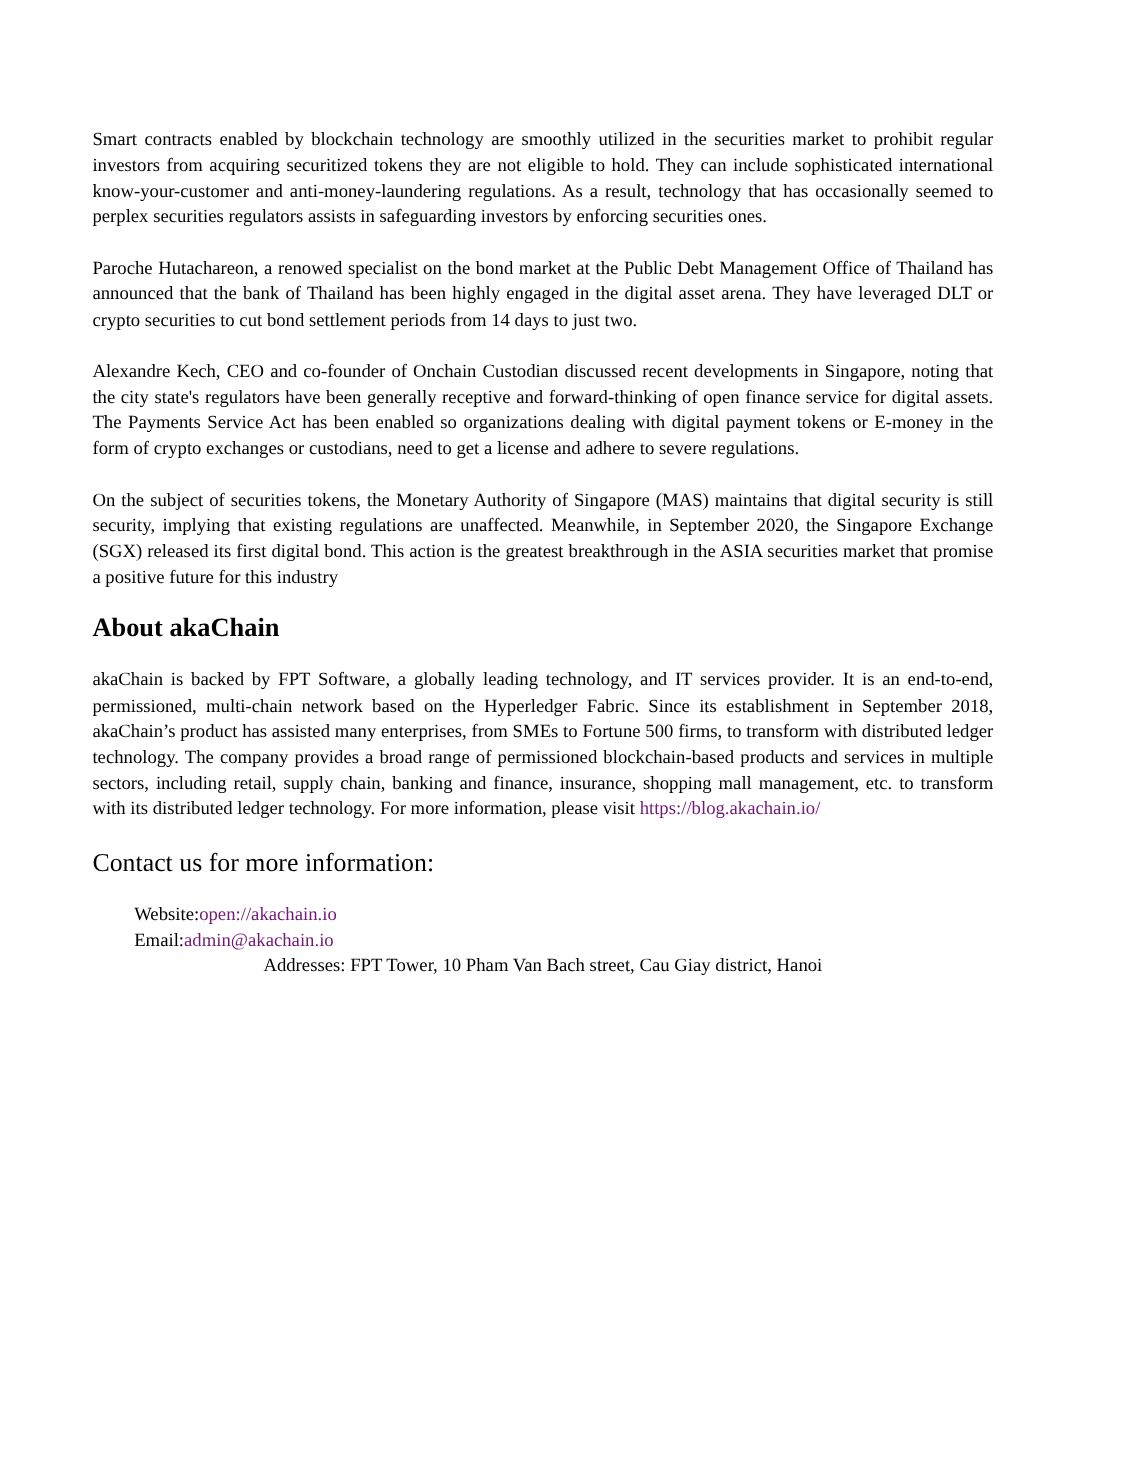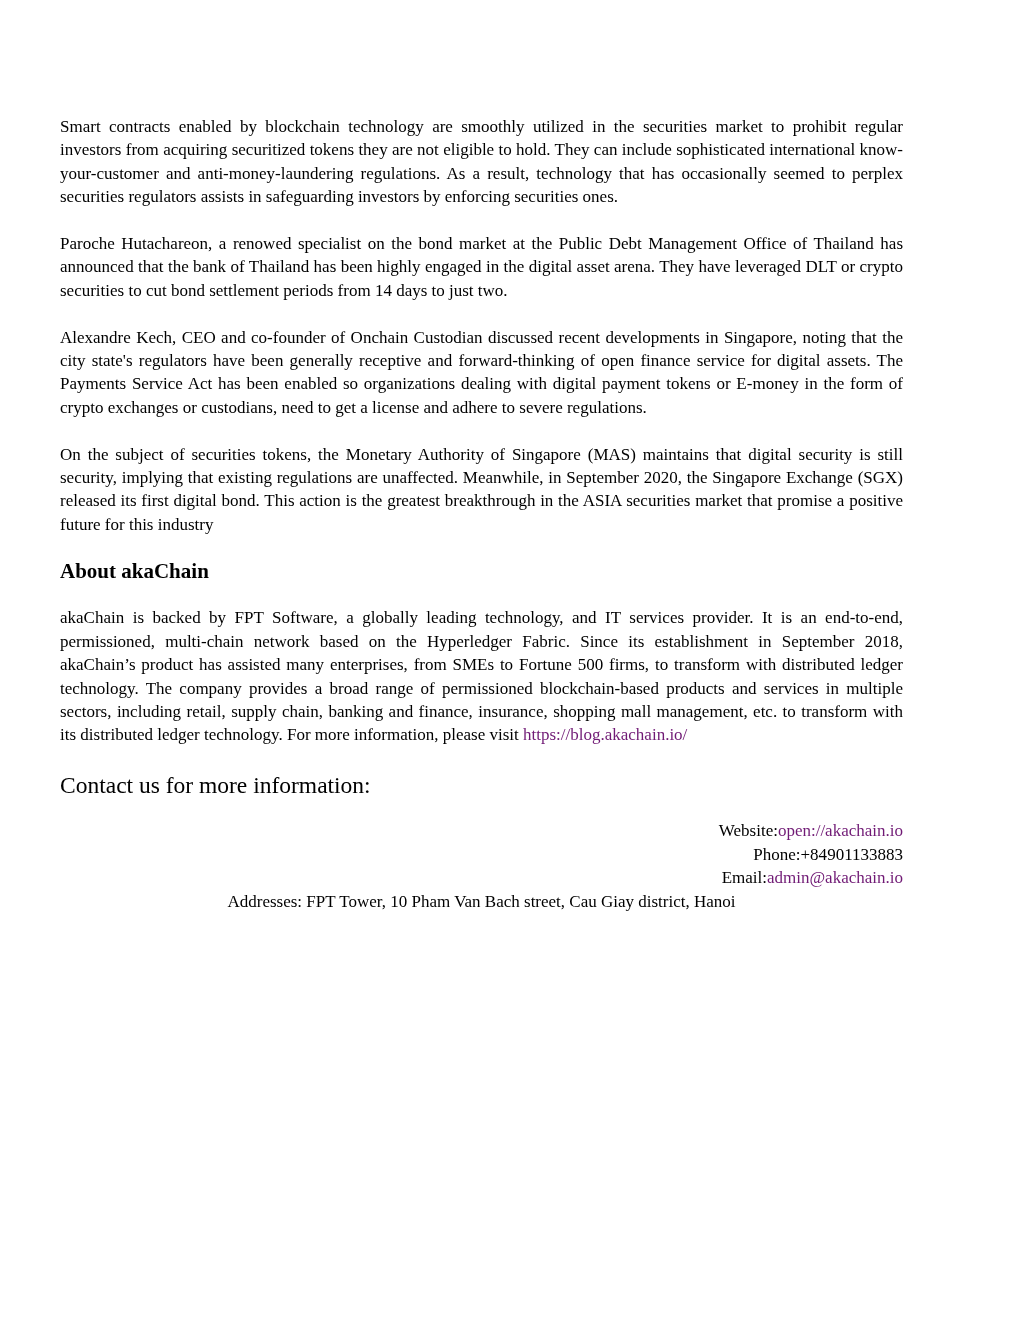--- a/index.html
+++ b/index.html
@@ -5,47 +5,47 @@
   html, body {
     margin: 0;
     padding: 0;
     background: #ffffff;
   }
   .page {
     position: relative;
     width: 1024px;
     height: 1325px;
     box-sizing: border-box;
-    padding: 115px 121px 0 60px;
+    padding: 115px 121px 0 84px;
     background: #ffffff;
     color: #000000;
     font-family: "Liberation Serif", "DejaVu Serif", serif;
     font-size: 17px;
     line-height: 23.4px;
     overflow: hidden;
   }
   .para {
     margin: 0 0 23.4px 0;
     text-align: justify;
   }
   .h-body {
-    font-size: 21px;
+    font-size: 24px;
     font-weight: bold;
     margin: 0 0 23.4px 0;
     line-height: 23.4px;
   }
   .h-contact {
     font-size: 23.5px;
     font-weight: normal;
     margin: 0 0 19px 0;
     line-height: 30px;
   }
   .contact-row {
     display: flex;
-    justify-content: flex-end;
+    justify-content: flex-start;
     align-items: baseline;
     line-height: 23.4px;
     margin-left: 38px;
   }
   .contact-row-left {
     line-height: 23.4px;
     text-align: center;
   }
   .plain-link {
     color: #701a75;
@@ -70,26 +70,20 @@
 
   <p class="para"><span>akaChain is backed by FPT Software, a globally leading technology, and IT services provider. It is an end-to-end, permissioned, multi-chain network based on the Hyperledger Fabric. Since its establishment in September 2018, akaChain’s product has assisted many enterprises, from SMEs to Fortune 500 firms, to transform with distributed ledger technology. The company provides a broad range of permissioned blockchain-based products and services in multiple sectors, including retail, supply chain, banking and finance, insurance, shopping mall management, etc. to transform with its distributed ledger technology. For more information, please visit </span><span class="plain-link">https://blog.akachain.io/</span></p>
 
   <h1 class="h-contact">Contact us for more information:</h1>
 
   <div class="contact-row">
     <span>Website:</span>
     <span class="plain-link">open://akachain.io</span>
   </div>
 
-  <div class="contact-row">
-    <span>Phone:</span>
-    <span>+84</span>
-    <span>90</span>
-    <span>1133883</span>
-  </div>
 
   <div class="contact-row">
     <span>Email:</span>
     <span class="plain-link">admin@akachain.io</span>
   </div>
 
   <div class="contact-row-left">
     <span>Addresses: FPT Tower, 10 Pham Van Bach street, Cau Giay district, Hanoi</span>
   </div>
 

